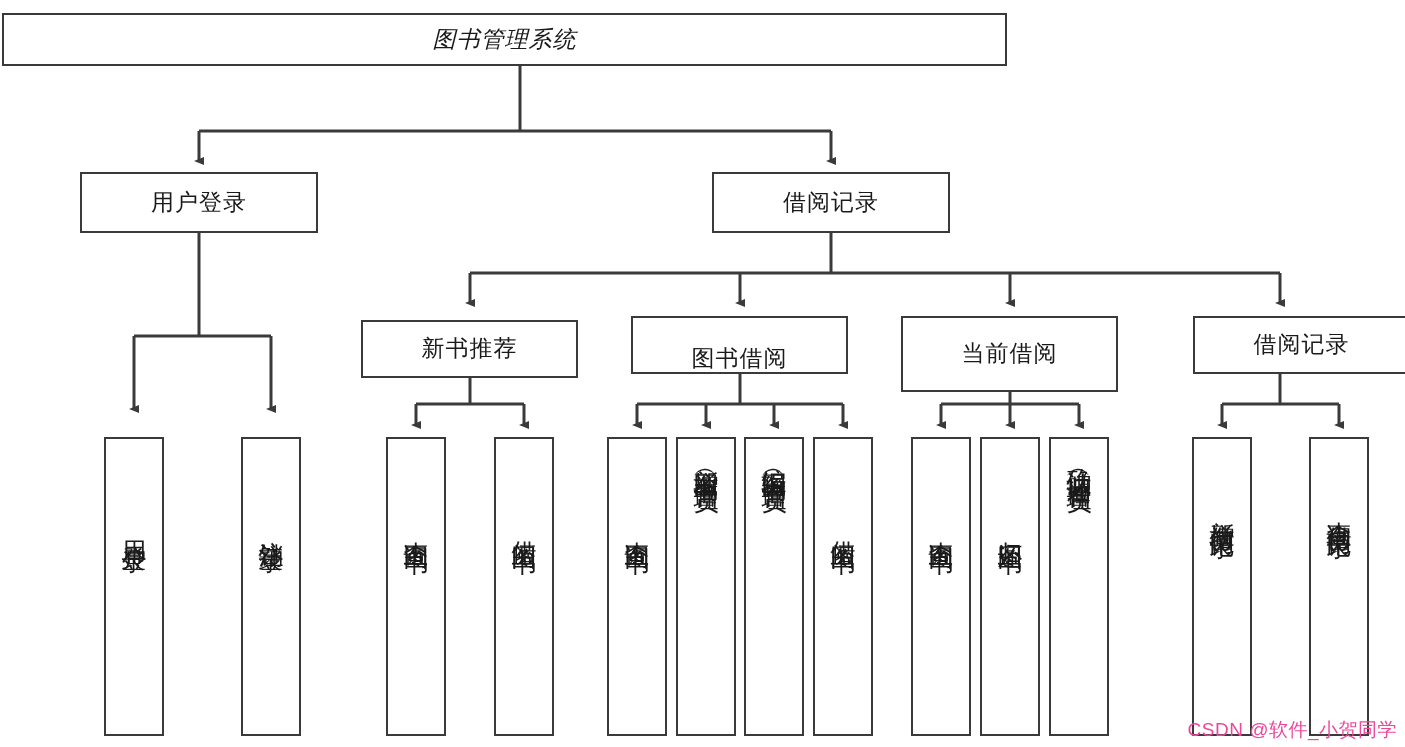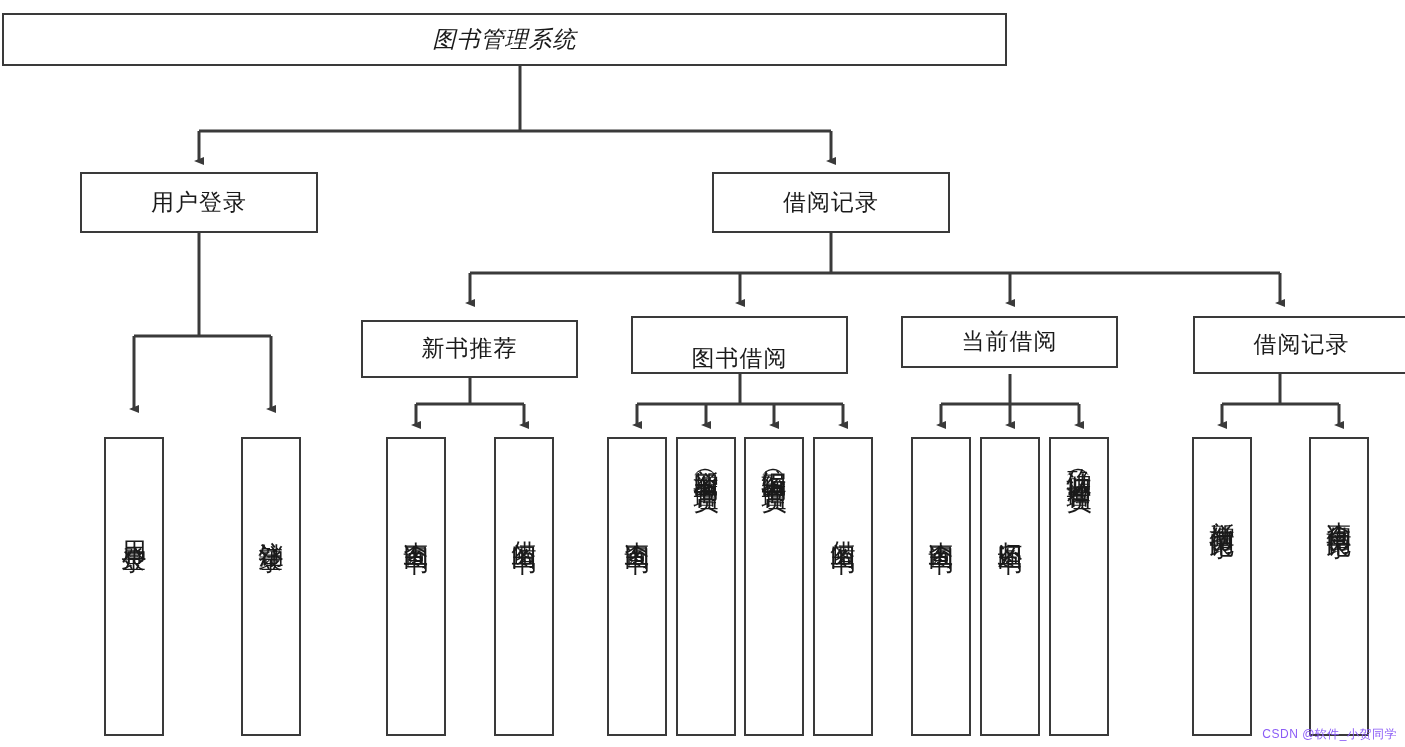--- a/index.html
+++ b/index.html
@@ -65,22 +65,22 @@
   .node.vert.mid2 .label {
     margin-top: 58px;
   }
   .node.vert.top .label {
     margin-top: 6px;
   }
   .watermark {
     position: absolute;
     right: 8px;
     bottom: 4px;
-    font-size: 12px;
-    color: #8b5cf6;
+    font-size: 19px;
+    color: #ec4899;
     letter-spacing: 0.5px;
     white-space: nowrap;
   }
 </style>
 </head>
 <body>
 
 <div id="canvas">
 
   <svg id="wires" viewBox="0 0 1405 747" xmlns="http://www.w3.org/2000/svg">
@@ -143,21 +143,21 @@
   <div class="node horiz" style="left:712px; top:172px; width:238px; height:61px;">
     <span class="label">借阅记录</span>
   </div>
 
   <div class="node horiz" style="left:361px; top:320px; width:217px; height:58px;">
     <span class="label">新书推荐</span>
   </div>
   <div class="node horiz" style="left:631px; top:316px; width:217px; height:58px;align-items:flex-end;">
     <span class="label">图书借阅</span>
   </div>
-  <div class="node horiz" style="left:901px; top:316px; width:217px; height:52px;">
+  <div class="node horiz" style="left:901px; top:316px; width:217px; height:76px;">
     <span class="label">当前借阅</span>
   </div>
   <div class="node horiz" style="left:1193px; top:316px; width:217px; height:58px;">
     <span class="label">借阅记录</span>
   </div>
 
   <div class="node vert mid" style="left:104px; top:437px; width:60px; height:299px;">
     <span class="label">用户登录</span>
   </div>
   <div class="node vert mid" style="left:241px; top:437px; width:60px; height:299px;">

